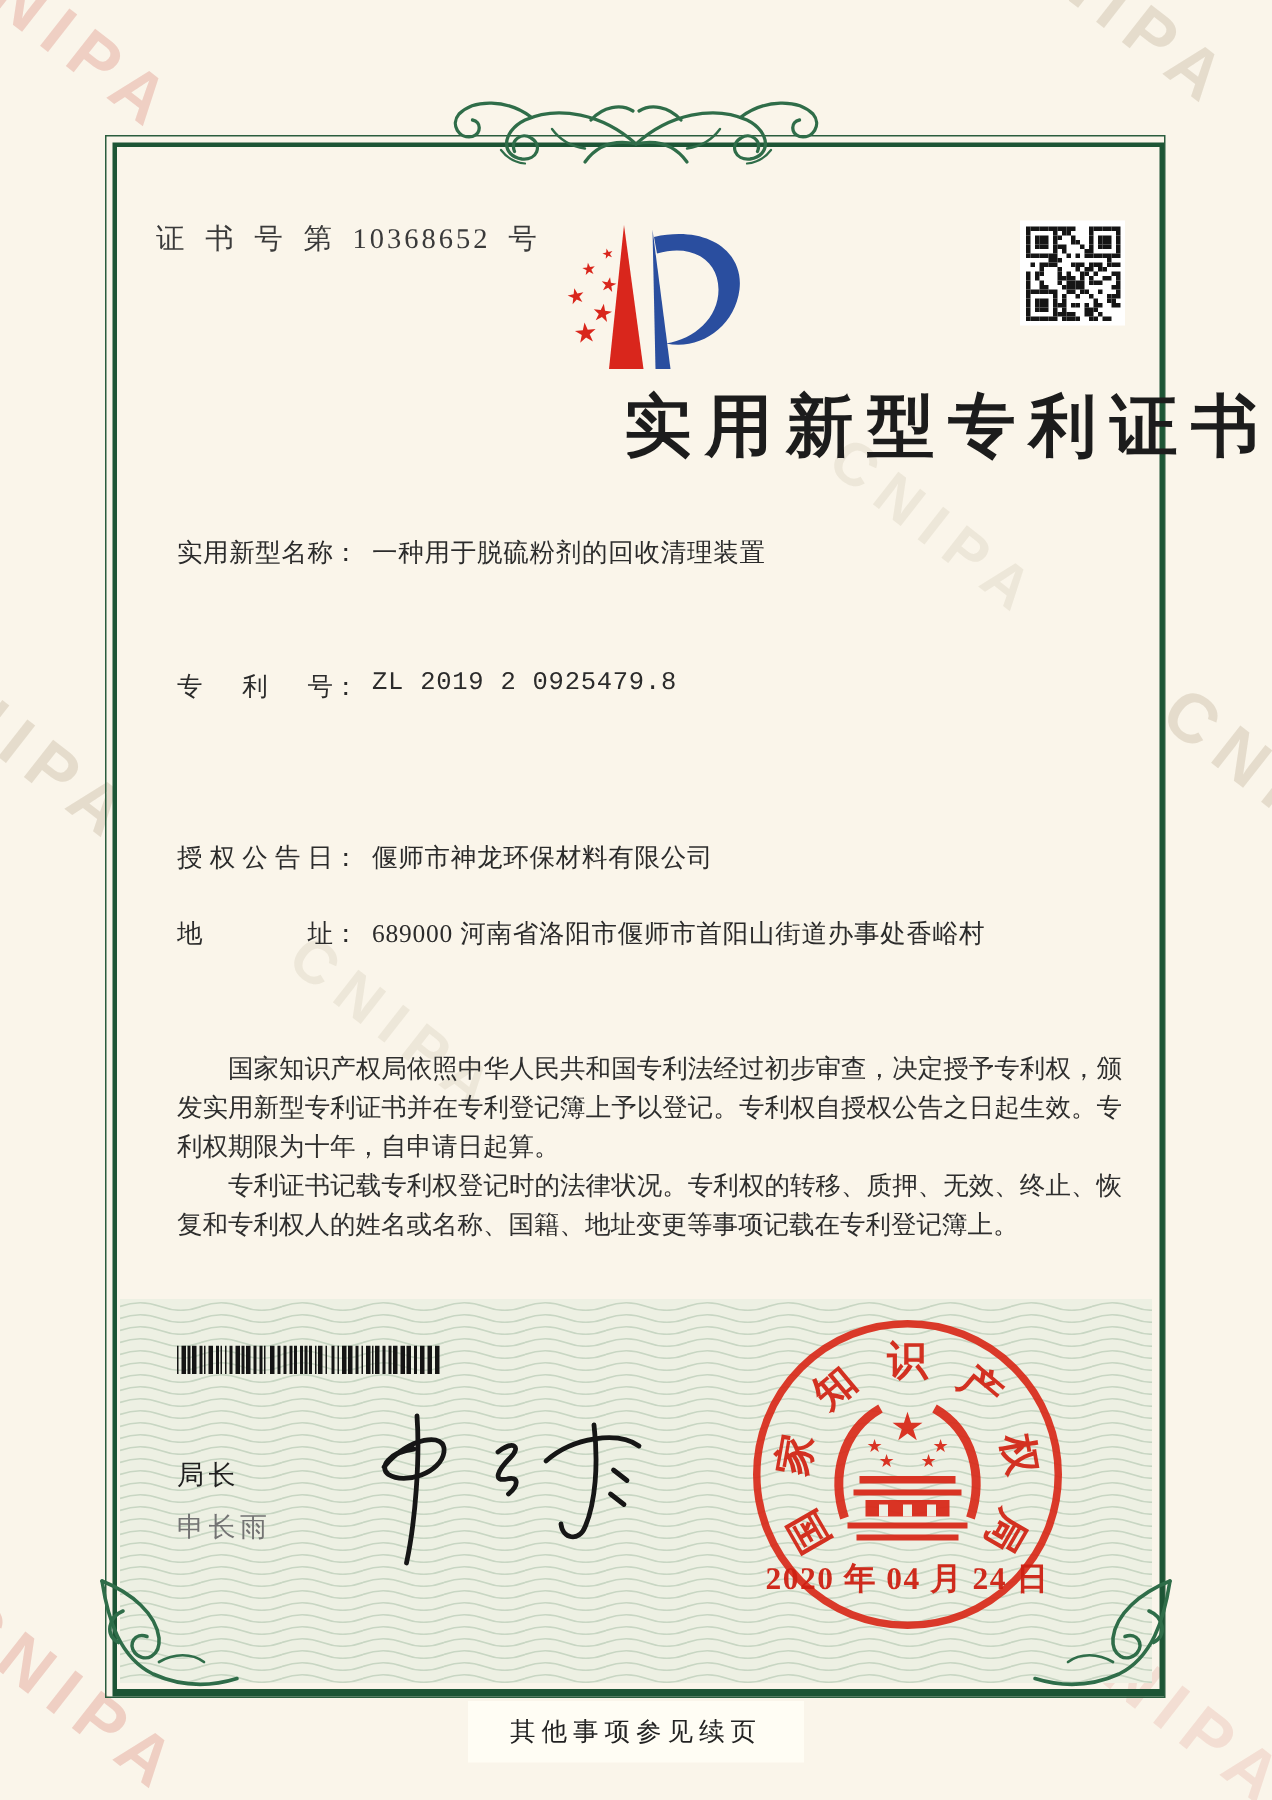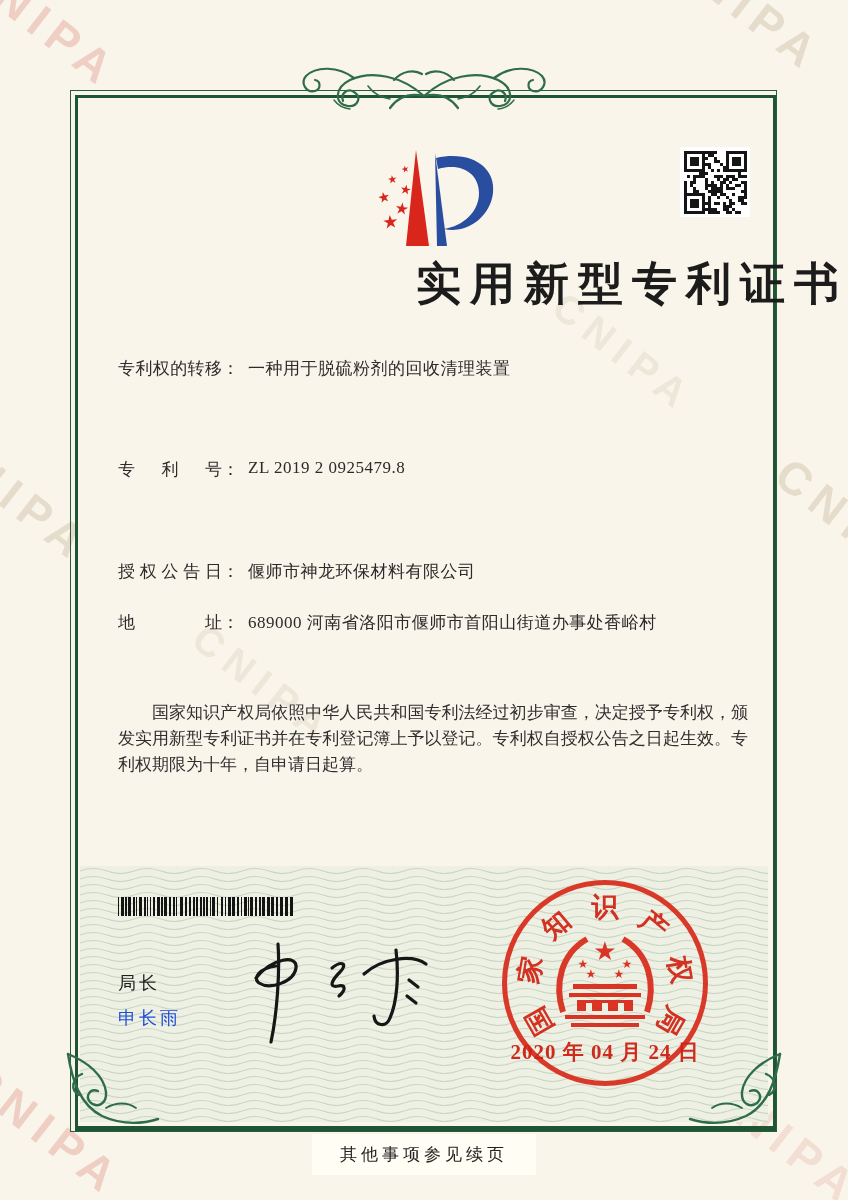--- a/index.html
+++ b/index.html
@@ -31,21 +31,21 @@
   .paras p{margin:0;font-size:17px;line-height:26px;text-indent:2em;text-align:justify;color:#2e2e2e;}
   
   .waves{position:absolute;left:80px;top:866px;}
   
   .barcode{position:absolute;left:118px;top:897px;width:224px;height:19px;overflow:hidden;white-space:nowrap;}
   .barcode i{display:inline-block;height:19px;background:#141414;vertical-align:top;}
   
   .sig-title{position:absolute;left:118px;top:971px;font-family:"Liberation Sans","DejaVu Sans",sans-serif;
              font-size:18px;letter-spacing:3px;color:#1f1f1f;}
   .sig-name{position:absolute;left:118px;top:1006px;font-family:Liberation Sans, sans-serif;
-            font-size:18px;letter-spacing:3px;color:#1d4ed8;}
+            font-size:18px;letter-spacing:3px;color:#737373;}
   
   .seal{position:absolute;left:502px;top:880px;width:206px;height:206px;}
   .seal-ring{position:absolute;left:0;top:0;width:196px;height:196px;border:5px solid rgba(216,41,25,.92);border-radius:50%;}
   .seal-char{position:absolute;left:50%;top:50%;font-weight:bold;font-size:27px;color:rgba(210,38,22,.95);}
   .seal-date{position:absolute;left:498px;top:1038px;width:214px;text-align:center;font-size:21px;
              letter-spacing:1px;color:rgba(205,32,18,.95);font-weight:bold;}
   .page-info{position:absolute;left:0;top:1092px;width:848px;text-align:center;font-size:15px;letter-spacing:3px;color:#222;}
   .note-box{position:absolute;left:0;top:1134px;width:848px;text-align:center;}
   .note-box span{display:inline-block;background:#fffdf4;padding:9px 28px;font-size:17px;letter-spacing:4px;color:#222;}
 </style>
@@ -101,20 +101,21 @@
   </svg>
   <svg style="position:absolute;left:688px;top:1050px;transform:scaleX(-1);" width="100" height="85" viewBox="0 0 100 85">
     <g stroke="#2f6d49" fill="none" stroke-width="2.4" stroke-linecap="round">
       <path d="M8 4 C 12 30, 20 55, 42 66 C 62 75, 82 74, 98 69"></path>
       <path d="M8 4 C 28 12, 44 26, 46 42 C 47 54, 37 59, 30 52 C 25 46, 30 38, 38 41"></path>
       <path d="M22 24 C 12 28, 10 40, 19 45"></path>
       <path d="M46 58 C 56 52, 68 52, 76 58" stroke-width="1.8"></path>
     </g>
   </svg>
 
+  <div class="cert-no">证 书 号 第 10368652 号</div>
 
   <svg style="position:absolute;left:356px;top:146px;" width="140" height="107" viewBox="0 0 140 107">
     <polygon points="60,4 73,100 50,100" fill="#d9261c"></polygon>
     <polygon points="79,7 91,100 81,100" fill="#2a4e9f"></polygon>
     <path d="M80 12 C 116 4, 140 22, 137 47 C 134 72, 110 88, 88 83 C 107 80, 123 66, 123 47 C 123 28, 106 16, 82 23 Z" fill="#2a4e9f"></path>
     <g fill="#d9261c" font-family="'DejaVu Sans',sans-serif" text-anchor="middle">
       <text x="50" y="26" font-size="9" transform="rotate(-14 50 26)">★</text>
       <text x="37" y="37" font-size="11" transform="rotate(-8 37 37)">★</text>
       <text x="49" y="48" font-size="13" transform="rotate(10 49 48)">★</text>
       <text x="29" y="56" font-size="14" transform="rotate(-12 29 56)">★</text>
@@ -350,34 +351,35 @@
       <i style="left: 37px; top: 64px;"></i>
       <i style="left: 46px; top: 64px;"></i>
       <i style="left: 49px; top: 64px;"></i>
       <i style="left: 55px; top: 64px;"></i>
       <i style="left: 58px; top: 64px;"></i>
     </div>
 
   <div class="title">实用新型专利证书</div>
 
   <div class="row" style="top:357px;">
-    <span class="field-label">专利权的转移</span><span class="colon">：</span><span class="field-value">一种用于脱硫粉剂的回收清理装置</span>
-  </div>
-  <div class="row" style="top:458px;">
+    <span class="field-label">实用新型名称</span><span class="colon">：</span><span class="field-value">一种用于脱硫粉剂的回收清理装置</span>
+  </div>
+  <div class="row" style="top:446px;font-family:Liberation Mono, monospace;">
     <span class="field-label">专利号</span><span class="colon">：</span><span class="field-value">ZL 2019 2 0925479.8</span>
   </div>
   <div class="row" style="top:560px;">
     <span class="field-label">授权公告日</span><span class="colon">：</span><span class="field-value">偃师市神龙环保材料有限公司</span>
   </div>
   <div class="row" style="top:611px;">
     <span class="field-label">地址</span><span class="colon">：</span><span class="field-value">689000 河南省洛阳市偃师市首阳山街道办事处香峪村</span>
   </div>
 
   <div class="paras">
     <p>国家知识产权局依照中华人民共和国专利法经过初步审查，决定授予专利权，颁发实用新型专利证书并在专利登记簿上予以登记。专利权自授权公告之日起生效。专利权期限为十年，自申请日起算。</p>
+    <p>专利证书记载专利权登记时的法律状况。专利权的转移、质押、无效、终止、恢复和专利权人的姓名或名称、国籍、地址变更等事项记载在专利登记簿上。</p>
   </div>
 
   <div class="barcode"><i style="width: 1px; margin-right: 2px;"></i><i style="width: 3px; margin-right: 1px;"></i><i style="width: 2px; margin-right: 1px;"></i><i style="width: 3px; margin-right: 2px;"></i><i style="width: 2px; margin-right: 1px;"></i><i style="width: 1px; margin-right: 2px;"></i><i style="width: 3px; margin-right: 2px;"></i><i style="width: 2px; margin-right: 1px;"></i><i style="width: 1px; margin-right: 2px;"></i><i style="width: 1px; margin-right: 2px;"></i><i style="width: 2px; margin-right: 2px;"></i><i style="width: 3px; margin-right: 1px;"></i><i style="width: 2px; margin-right: 1px;"></i><i style="width: 3px; margin-right: 2px;"></i><i style="width: 2px; margin-right: 2px;"></i><i style="width: 2px; margin-right: 1px;"></i><i style="width: 1px; margin-right: 3px;"></i><i style="width: 3px; margin-right: 2px;"></i><i style="width: 2px; margin-right: 2px;"></i><i style="width: 2px; margin-right: 2px;"></i><i style="width: 2px; margin-right: 1px;"></i><i style="width: 2px; margin-right: 2px;"></i><i style="width: 2px; margin-right: 1px;"></i><i style="width: 2px; margin-right: 1px;"></i><i style="width: 2px; margin-right: 2px;"></i><i style="width: 1px; margin-right: 1px;"></i><i style="width: 3px; margin-right: 2px;"></i><i style="width: 1px; margin-right: 3px;"></i><i style="width: 2px; margin-right: 2px;"></i><i style="width: 1px; margin-right: 2px;"></i><i style="width: 3px; margin-right: 1px;"></i><i style="width: 3px; margin-right: 2px;"></i><i style="width: 2px; margin-right: 2px;"></i><i style="width: 1px; margin-right: 2px;"></i><i style="width: 3px; margin-right: 1px;"></i><i style="width: 1px; margin-right: 1px;"></i><i style="width: 3px; margin-right: 2px;"></i><i style="width: 2px; margin-right: 2px;"></i><i style="width: 2px; margin-right: 1px;"></i><i style="width: 3px; margin-right: 2px;"></i><i style="width: 3px; margin-right: 1px;"></i><i style="width: 3px; margin-right: 2px;"></i><i style="width: 2px; margin-right: 2px;"></i><i style="width: 3px; margin-right: 2px;"></i><i style="width: 3px; margin-right: 2px;"></i><i style="width: 3px; margin-right: 2px;"></i></div>
 
   <div class="sig-title">局长</div>
   <div class="sig-name">申长雨</div>
 
   <svg style="position:absolute;left:226px;top:938px;" width="215" height="112" viewBox="0 0 215 112" fill="none" stroke="#161616" stroke-width="3.2" stroke-linecap="round">
     <path d="M30 40 C 46 20, 72 16, 70 30 C 68 44, 44 52, 33 45 C 26 40, 34 30, 50 28"></path>
     <path d="M52 6 C 54 34, 51 76, 45 104"></path>

